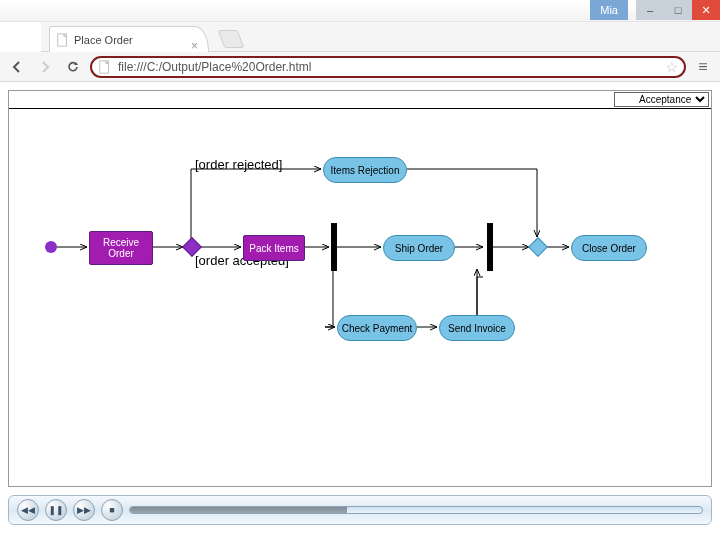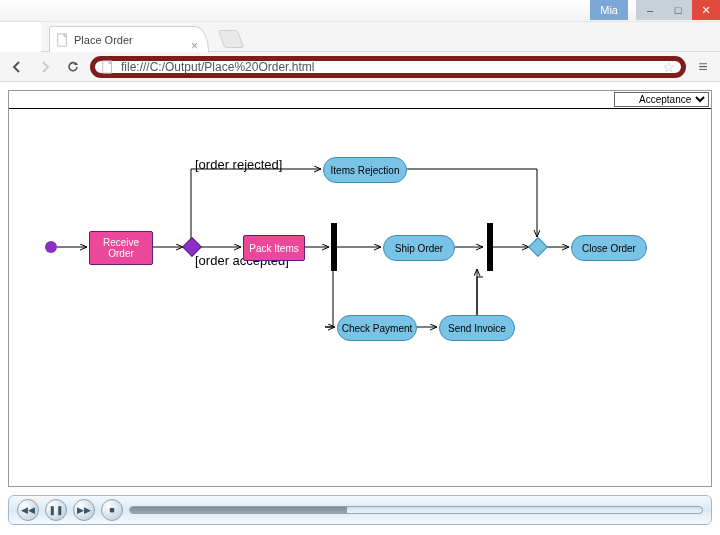--- a/index.html
+++ b/index.html
@@ -17,35 +17,35 @@
   .tabstrip { height:30px; background:#f5f5f5; position:relative; border-bottom:1px solid #d8d8d8;margin-left:41px;}
   .tab { position:absolute; left:8px; top:4px; height:26px; min-width:160px; background:#fff; border:1px solid #cfcfcf; border-bottom:none; border-top-left-radius:3px; border-top-right-radius:14px 26px; padding:0 28px 0 24px; font-size:11px; line-height:26px; color:#444;}
   .tab .favicon { position:absolute; left:6px; top:6px; width:14px; height:14px; }
   .tab .closex { position:absolute; right:10px; top:6px; font-size:12px; color:#999;}
   .newtab { position:absolute; left:180px; top:8px; width:20px; height:18px; background:#e9e9e9; border:1px solid #cfcfcf; transform:skewX(20deg); border-radius:3px;}
 
   
   .addr { height:30px; background:#f5f5f5; display:flex; align-items:center; padding:0 6px; gap:6px; border-bottom:1px solid #d8d8d8;}
   .navbtn { width:22px; height:22px; display:flex; align-items:center; justify-content:center; color:#666; border-radius:3px;}
   .navbtn.disabled { color:#bbb; }
-  .urlbox { flex:1; height:22px; border:5px solid #7f1d1d; background:#fff; border-radius:11px; display:flex; align-items:center; padding:0 6px; font-size:12px; color:#555; position:relative;}
+  .urlbox { flex:1; height:22px; border:2px solid #7f1d1d; background:#fff; border-radius:11px; display:flex; align-items:center; padding:0 6px; font-size:12px; color:#555; position:relative;}
   .urlbox .pageicon { width:14px; height:14px; margin-right:6px; }
   .urlbox .star { position:absolute; right:6px; color:#bbb; font-size:14px;}
   .menubtn { width:22px; height:22px; display:flex; align-items:center; justify-content:center; color:#666;}
 
   
   .pagewrap { position:absolute; left:8px; right:8px; top:90px; bottom:48px; border:1px solid #999; background:#fff; overflow:hidden; }
   .pagehead { height:18px; border-bottom:1px solid #000; position:relative; }
   .pagehead select { position:absolute; right:2px; top:1px; font-size:10px; height:15px; border:1px solid #666; background:#fff;padding-left:20px; }
 
   .canvas { position:absolute; left:0; right:0; top:18px; bottom:0; }
 
   
   .node { position:absolute; display:flex; align-items:center; justify-content:center; font-size:10px; text-align:center; }
-  .rounded-purple { background:#ec4899; color:#fff; border:1px solid #5b1e82; border-radius:2px; }
+  .rounded-purple { background:#a21caf; color:#fff; border:1px solid #5b1e82; border-radius:2px; }
   .rounded-blue { background:#79c3e6; color:#000; border:1px solid #3c8db5; border-radius:14px; }
   .initial { width:12px; height:12px; background:#8c2fc7; border-radius:50%; }
   .decision-p { width:14px; height:14px; background:#8c2fc7; border:1px solid #5b1e82; transform:rotate(45deg);}
   .decision-b { width:14px; height:14px; background:#79c3e6; border:1px solid #3c8db5; transform:rotate(45deg);}
   .bar { width:6px; background:#000; }
   .guard { position:absolute; font-size:13px; color:#000; white-space:nowrap; }
 
   
   .player { position:absolute; left:8px; right:8px; bottom:10px; height:30px; border:1px solid #9fb9cf; border-radius:6px; background:linear-gradient(#f4f9fd,#dce9f3,#f4f9fd); display:flex; align-items:center; padding:0 8px; gap:6px;}
   .pbtn { width:22px; height:22px; border-radius:50%; background:radial-gradient(circle at 30% 30%, #fff, #b6c8d8); border:1px solid #8ea4b8; display:flex; align-items:center; justify-content:center; font-size:9px; color:#3a5268;}

